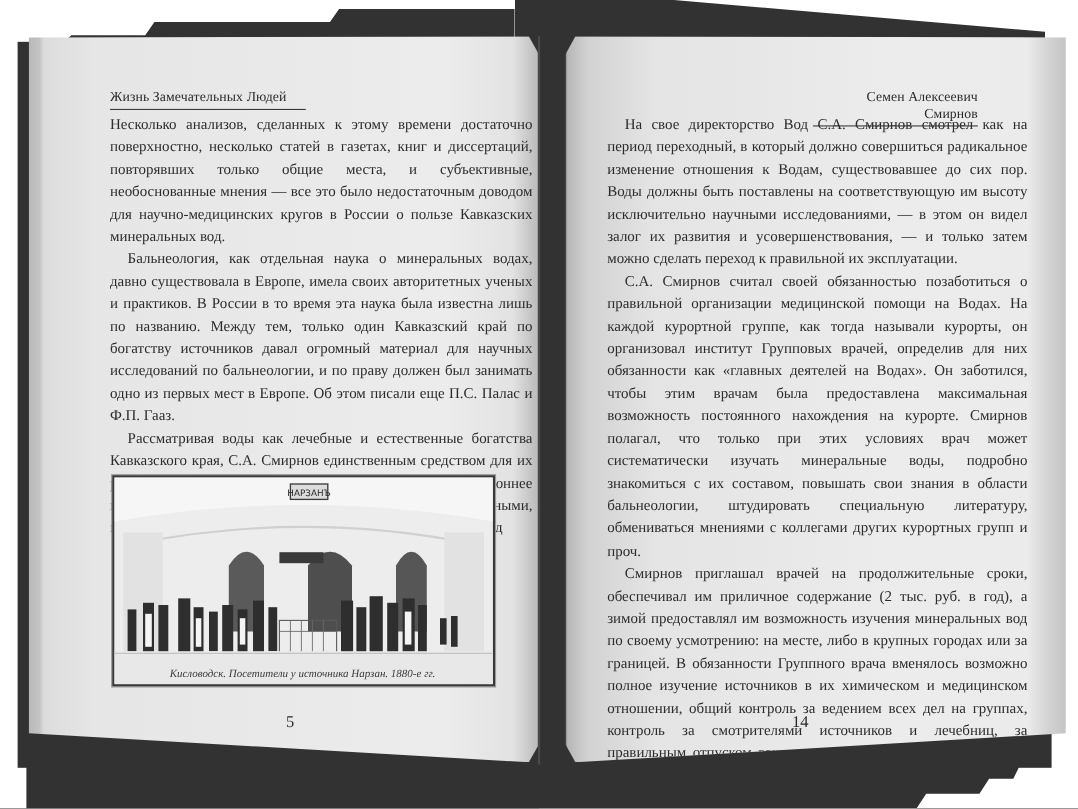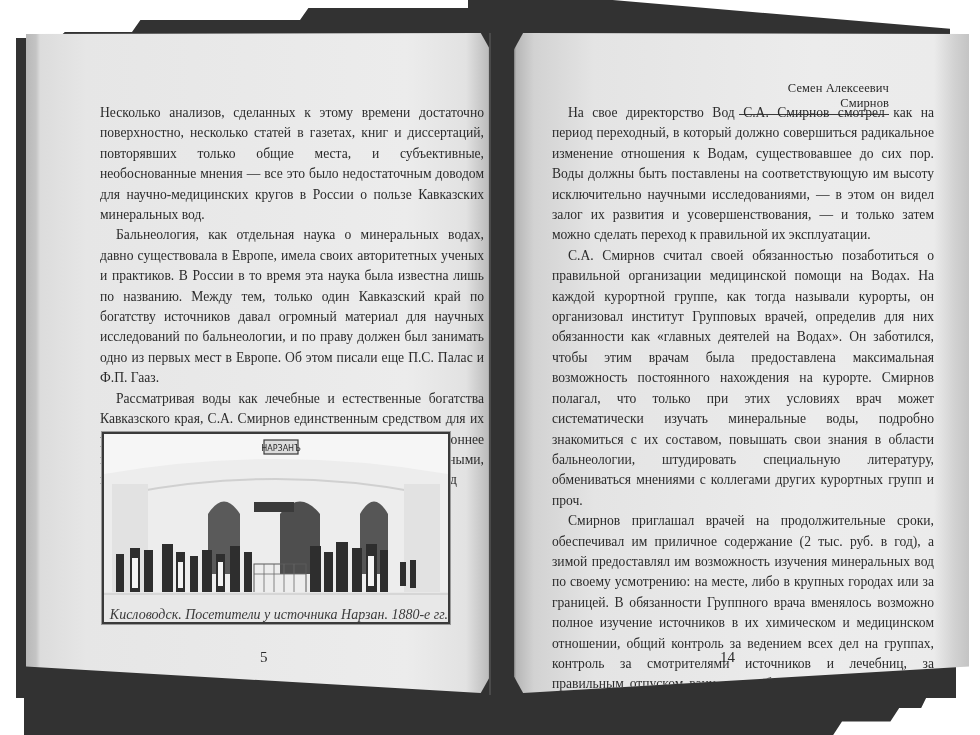--- a/index.html
+++ b/index.html
@@ -13,36 +13,37 @@
   .running-head{position:absolute;top:48px;font-size:12.5px;color:#2a2a2a;font-family:"Liberation Serif",serif;letter-spacing:0.1px;padding-bottom:3px;border-bottom:1px solid #3a3a3a;}
   .rh-left{left:74px;width:178px;}
   .rh-right{right:80px;width:150px;text-align:right;}
   .text{position:absolute;font-family:"Liberation Serif",serif;font-size:13.6px;line-height:20.4px;color:#2b2b2b;text-align:justify;}
   .text p{margin:0;text-indent:0;}
   .text p.ind{text-indent:16px;}
   .text-left{left:74px;top:70px;width:384px;font-family:Liberation Serif, serif;}
   .text-right{left:38px;top:70px;width:382px;}
   .photo{position:absolute;left:76px;top:382px;width:344px;height:188px;background:#f2f2f2;border:2px solid #3a3a3a;box-shadow:0 0 0 1px #9a9a9a;overflow:hidden;margin-top:17px;}
   .photo svg{display:block;}
-  .caption{position:absolute;left:76px;top:574px;width:346px;text-align:right;font-family:"Liberation Serif",serif;font-style:italic;font-size:14px;color:#3a3a3a;}
+  .caption{position:absolute;left:76px;top:574px;width:346px;text-align:center;font-family:"Liberation Serif",serif;font-style:italic;font-size:10px;color:#3a3a3a;}
   .page-num{position:absolute;top:616px;font-family:"Liberation Serif",serif;font-size:15px;color:#2a2a2a;}
   .pn-left{left:234px;}
   .pn-right{left:206px;}
   .spine{position:absolute;left:489px;top:33px;width:2px;height:662px;background:#4a4a4a;}
 </style>
 </head>
 <body>
 
 <div class="cover" style="left:16px;top:38px;width:940px;height:660px;"></div>
 <div class="cover" style="left:48px;top:8px;width:420px;height:40px;clip-path:polygon(0 100%,4% 60%,20% 60%,22% 30%,60% 30%,62% 0,100% 0,100% 100%);"></div>
 <div class="cover" style="left:468px;top:0px;width:482px;height:48px;clip-path:polygon(0 0,30% 0,100% 60%,100% 100%,0 100%);"></div>
 <div class="cover" style="left:24px;top:690px;width:466px;height:45px;"></div>
 <div class="cover" style="left:490px;top:690px;width:440px;height:45px;clip-path:polygon(0 0,100% 0,98% 40%,93% 40%,91% 70%,80% 70%,78% 100%,0 100%);"></div>
 
 <div class="page page-left">
+  <div class="running-head rh-left">Жизнь Замечательных Людей</div>
   <div class="text text-left">
     <p>Несколько анализов, сделанных к этому времени достаточно поверхностно, несколько статей в газетах, книг и диссертаций, повторявших только общие места, и субъективные, необоснованные мнения — все это было недостаточным доводом для научно-медицинских кругов в России о пользе Кавказских минеральных вод.</p>
     <p class="ind">Бальнеология, как отдельная наука о минеральных водах, давно существовала в Европе, имела своих авторитетных ученых и практиков. В России в то время эта наука была известна лишь по названию. Между тем, только один Кавказский край по богатству источников давал огромный материал для научных исследований по бальнеологии, и по праву должен был занимать одно из первых мест в Европе. Об этом писали еще П.С. Палас и Ф.П. Гааз.</p>
     <p class="ind">Рассматривая воды как лечебные и естественные богатства Кавказского края, С.А. Смирнов единственным средством для их развития и усовершенствования признавал их всестороннее научное исследование и клинические наблюдения за больными, именно в этом видел залог успеха будущей эксплуатации Вод</p>
   </div>
   <div class="photo">
     <svg width="344" height="188" viewBox="0 0 344 188" xmlns="http://www.w3.org/2000/svg">
       <rect x="0" y="0" width="344" height="188" fill="#ededed"></rect>
       <path d="M0 40 Q172 10 344 40 L344 0 L0 0Z" fill="#f6f6f6"></path>
       <path d="M20 60 Q172 30 324 60" stroke="#d0d0d0" stroke-width="2" fill="none"></path>

